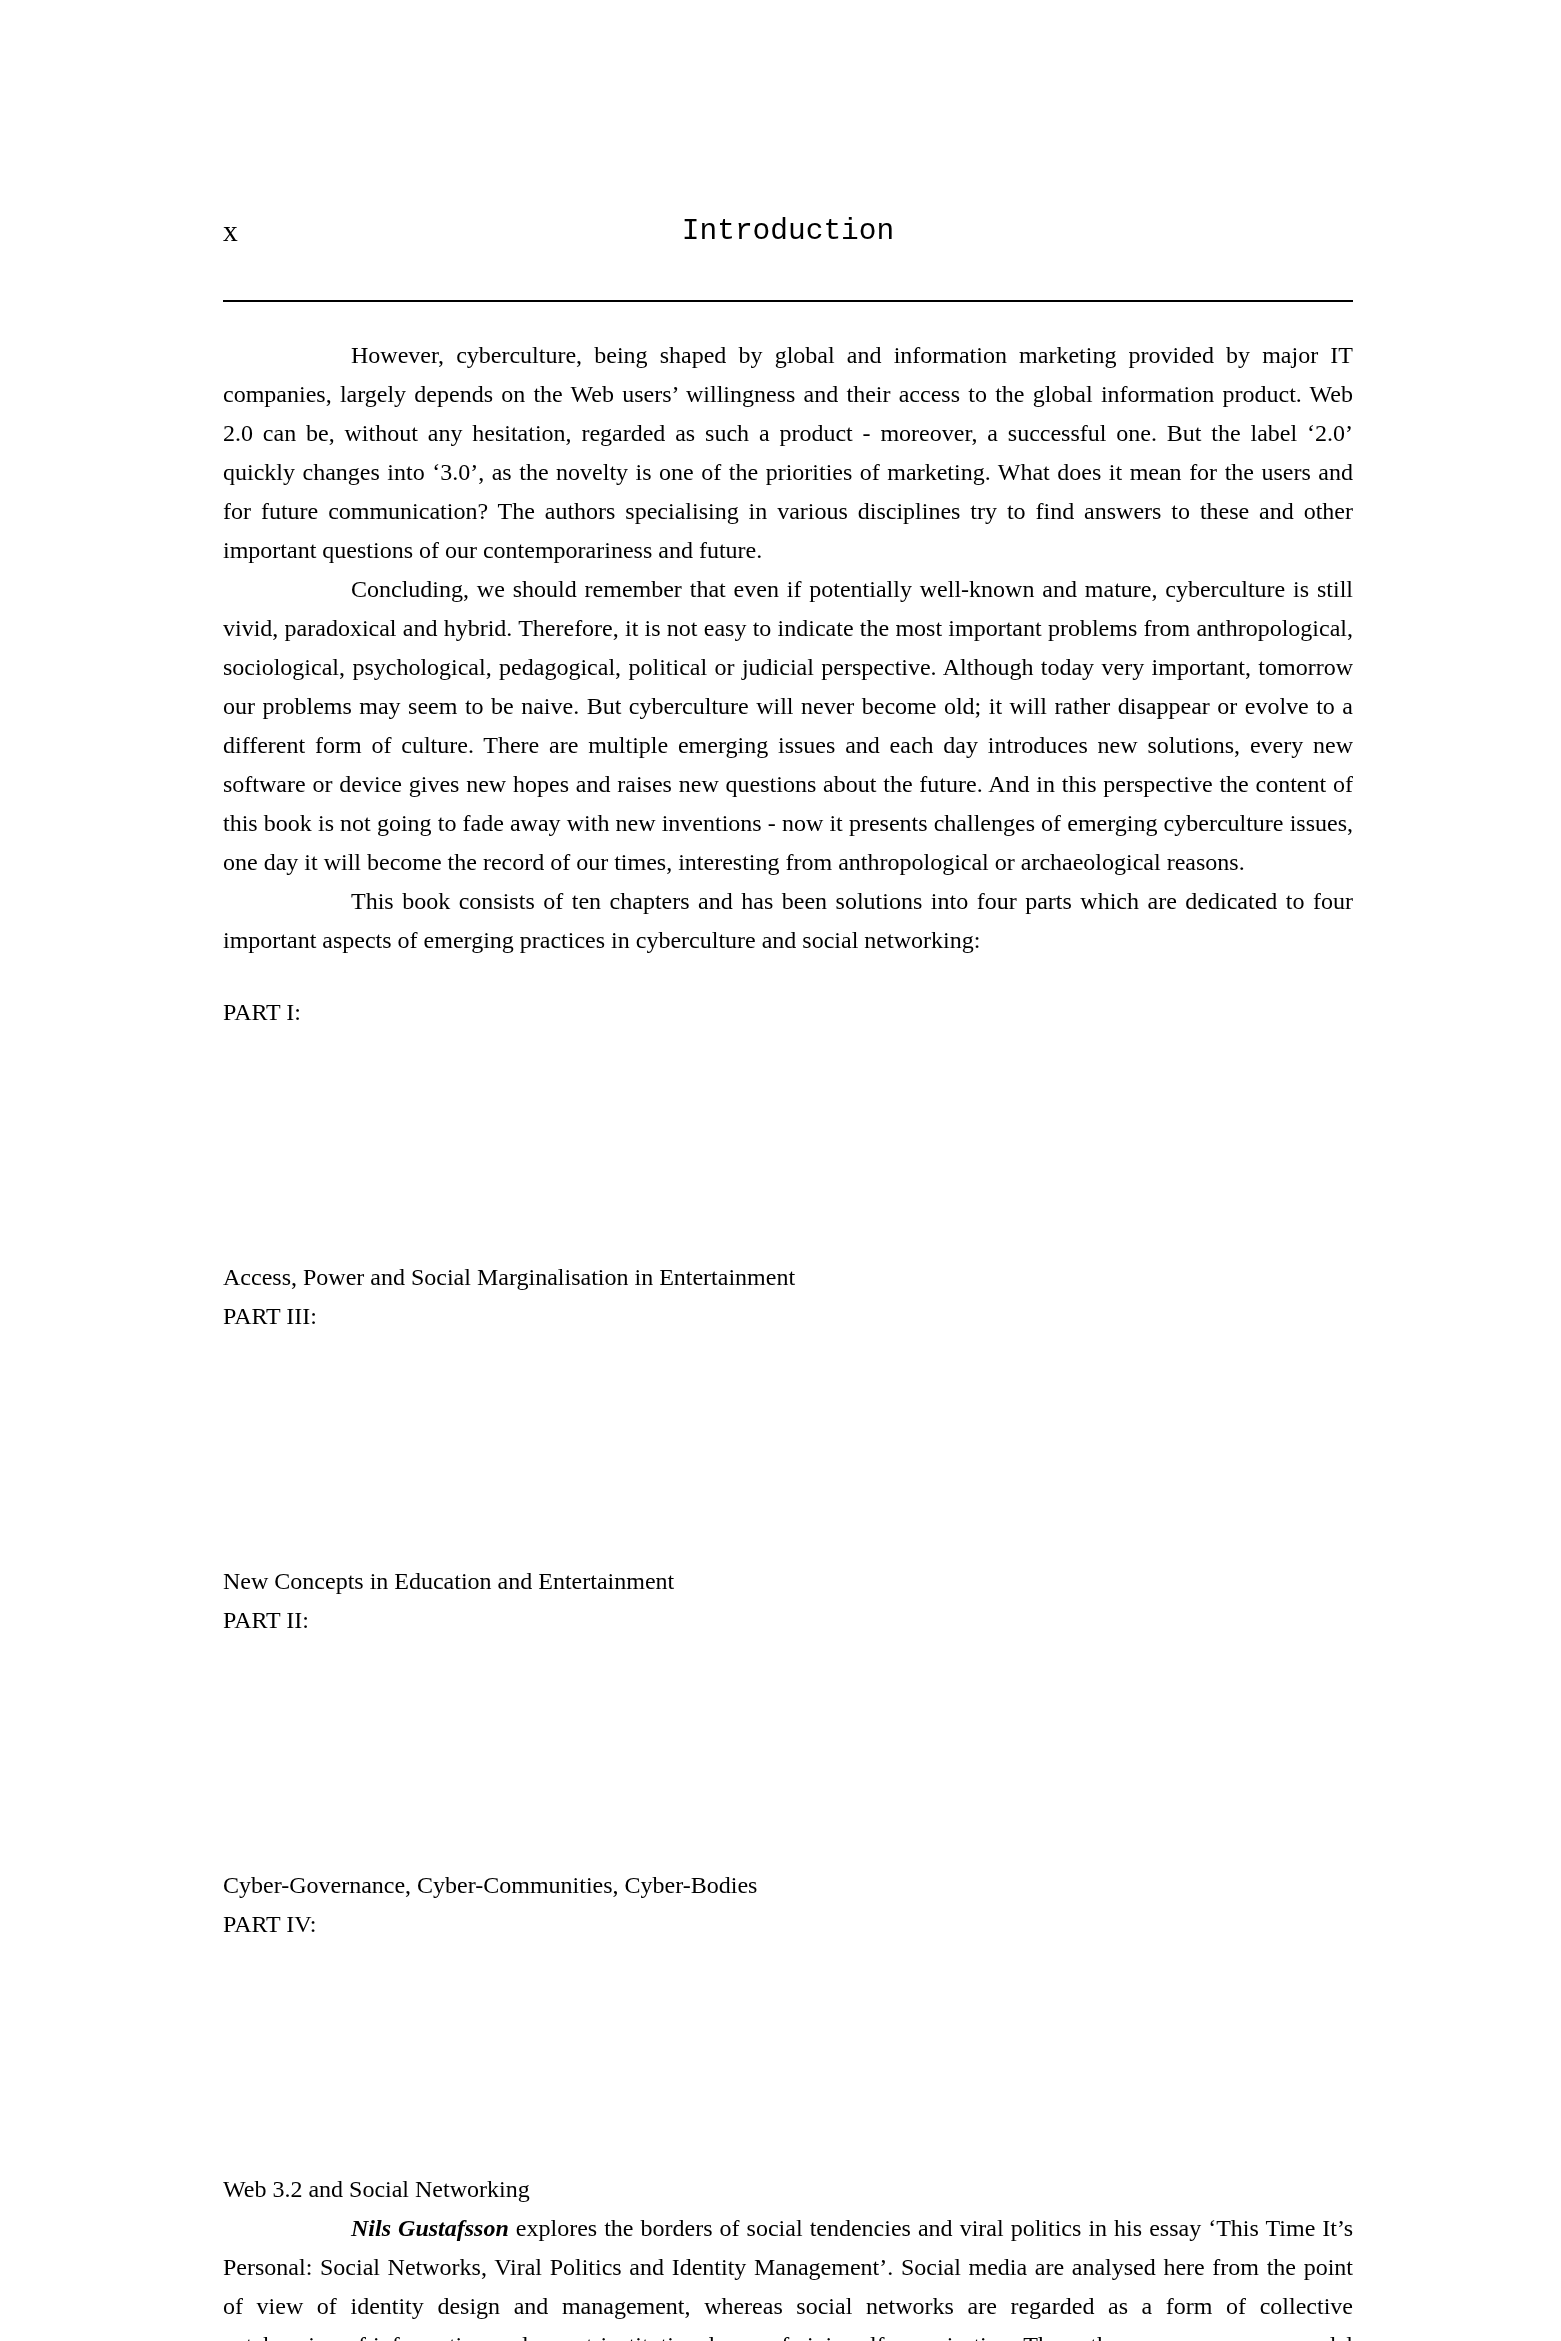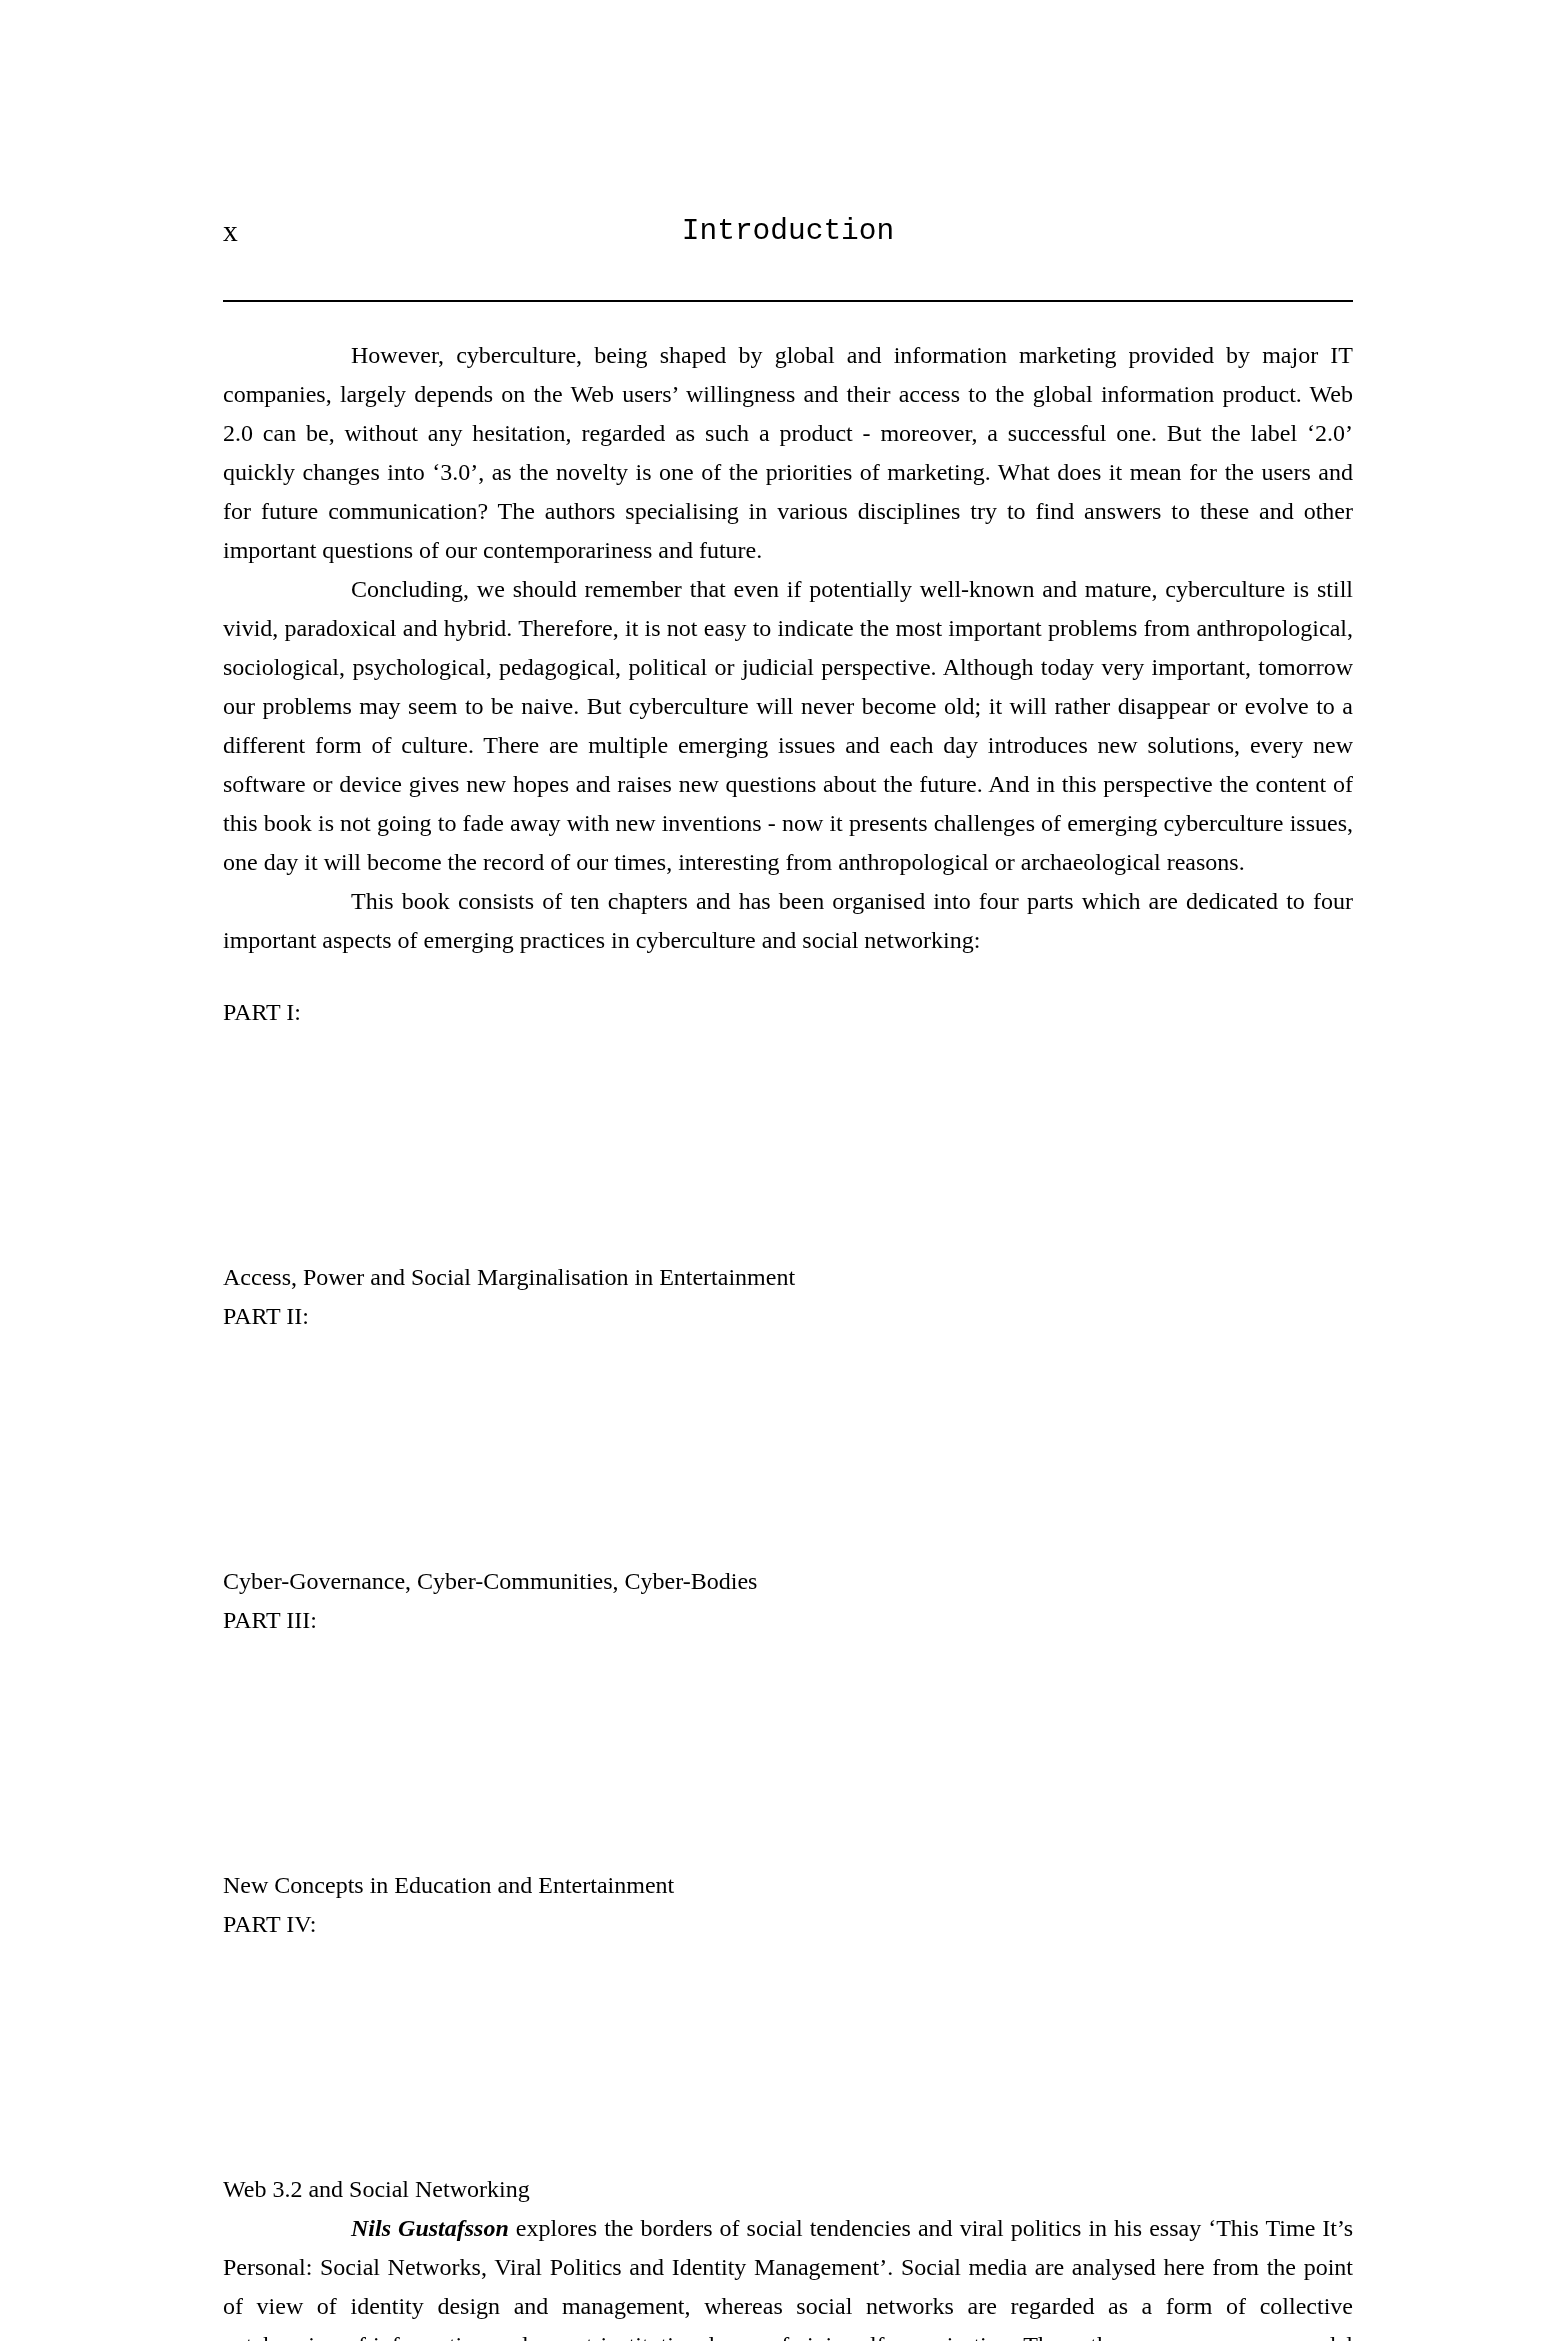--- a/index.html
+++ b/index.html
@@ -94,34 +94,34 @@
   </header>
 
   <hr class="header-rule">
 
   <main class="body-text">
 
     <p class="para indent">However, cyberculture, being shaped by global and information marketing provided by major IT companies, largely depends on the Web users’ willingness and their access to the global information product. Web 2.0 can be, without any hesitation, regarded as such a product - moreover, a successful one. But the label ‘2.0’ quickly changes into ‘3.0’, as the novelty is one of the priorities of marketing. What does it mean for the users and for future communication? The authors specialising in various disciplines try to find answers to these and other important questions of our contemporariness and future.</p>
 
     <p class="para indent">Concluding, we should remember that even if potentially well-known and mature, cyberculture is still vivid, paradoxical and hybrid. Therefore, it is not easy to indicate the most important problems from anthropological, sociological, psychological, pedagogical, political or judicial perspective. Although today very important, tomorrow our problems may seem to be naive. But cyberculture will never become old; it will rather disappear or evolve to a different form of culture. There are multiple emerging issues and each day introduces new solutions, every new software or device gives new hopes and raises new questions about the future. And in this perspective the content of this book is not going to fade away with new inventions - now it presents challenges of emerging cyberculture issues, one day it will become the record of our times, interesting from anthropological or archaeological reasons.</p>
 
-    <p class="para indent">This book consists of ten chapters and has been organised into four parts which are dedicated to four important aspects of emerging practices in cyberculture and social networking:</p>
+    <p class="para indent">This book consists of ten chapters and has been solutions into four parts which are dedicated to four important aspects of emerging practices in cyberculture and social networking:</p>
 
     <div class="parts-list">
       <div class="part-row">
         <span class="part-label">PART I:</span>
         <span class="part-title">Access, Power and Social Marginalisation in Entertainment</span>
       </div>
       <div class="part-row">
+        <span class="part-label">PART III:</span>
+        <span class="part-title">New Concepts in Education and Entertainment</span>
+      </div>
+      <div class="part-row">
         <span class="part-label">PART II:</span>
         <span class="part-title">Cyber-Governance, Cyber-Communities, Cyber-Bodies</span>
-      </div>
-      <div class="part-row">
-        <span class="part-label">PART III:</span>
-        <span class="part-title">New Concepts in Education and Entertainment</span>
       </div>
       <div class="part-row">
         <span class="part-label">PART IV:</span>
         <span class="part-title">Web 3.2 and Social Networking</span>
       </div>
     </div>
 
 
     <p class="para indent cut-justify"><em class="author">Nils Gustafsson</em><span> explores the borders of social tendencies and viral politics in his essay ‘This Time It’s Personal: Social Networks, Viral Politics and Identity Management’. Social media are analysed here from the point of view of identity design and management, whereas social networks are regarded as a form of collective gatekeeping of information and a post-institutional way of civic self-organisation. The author proposes a new model of political viral campaigning using social media and operational terms as</span></p>
 

